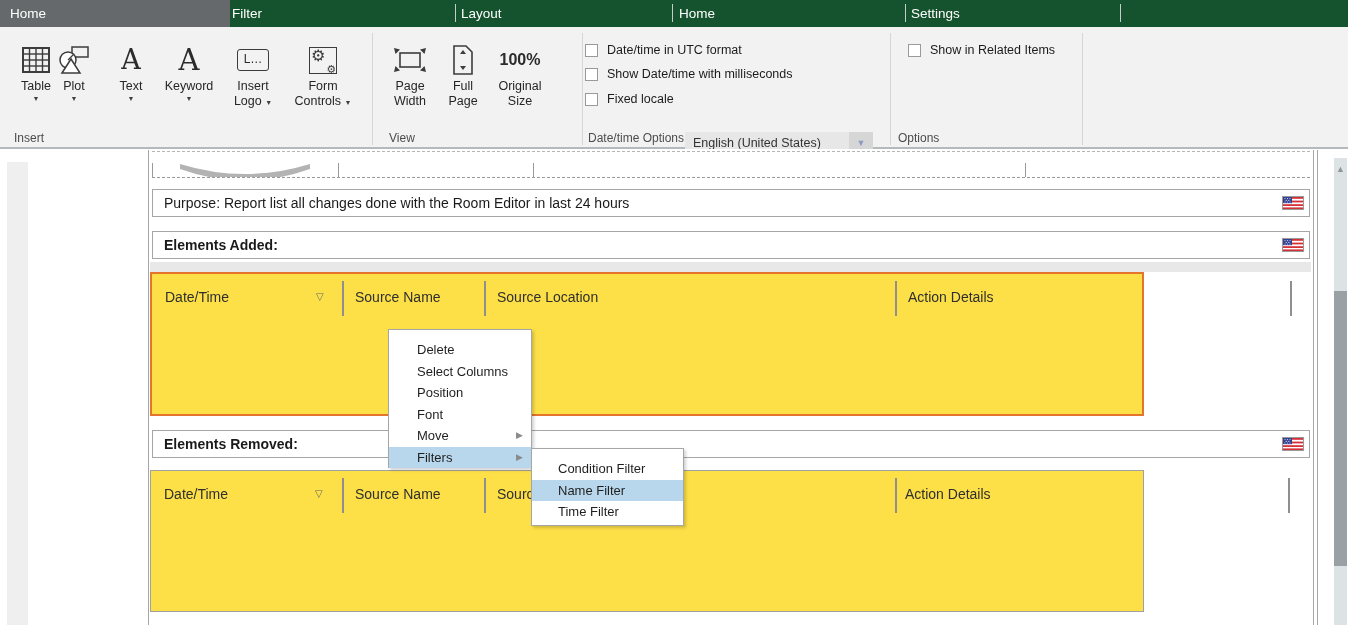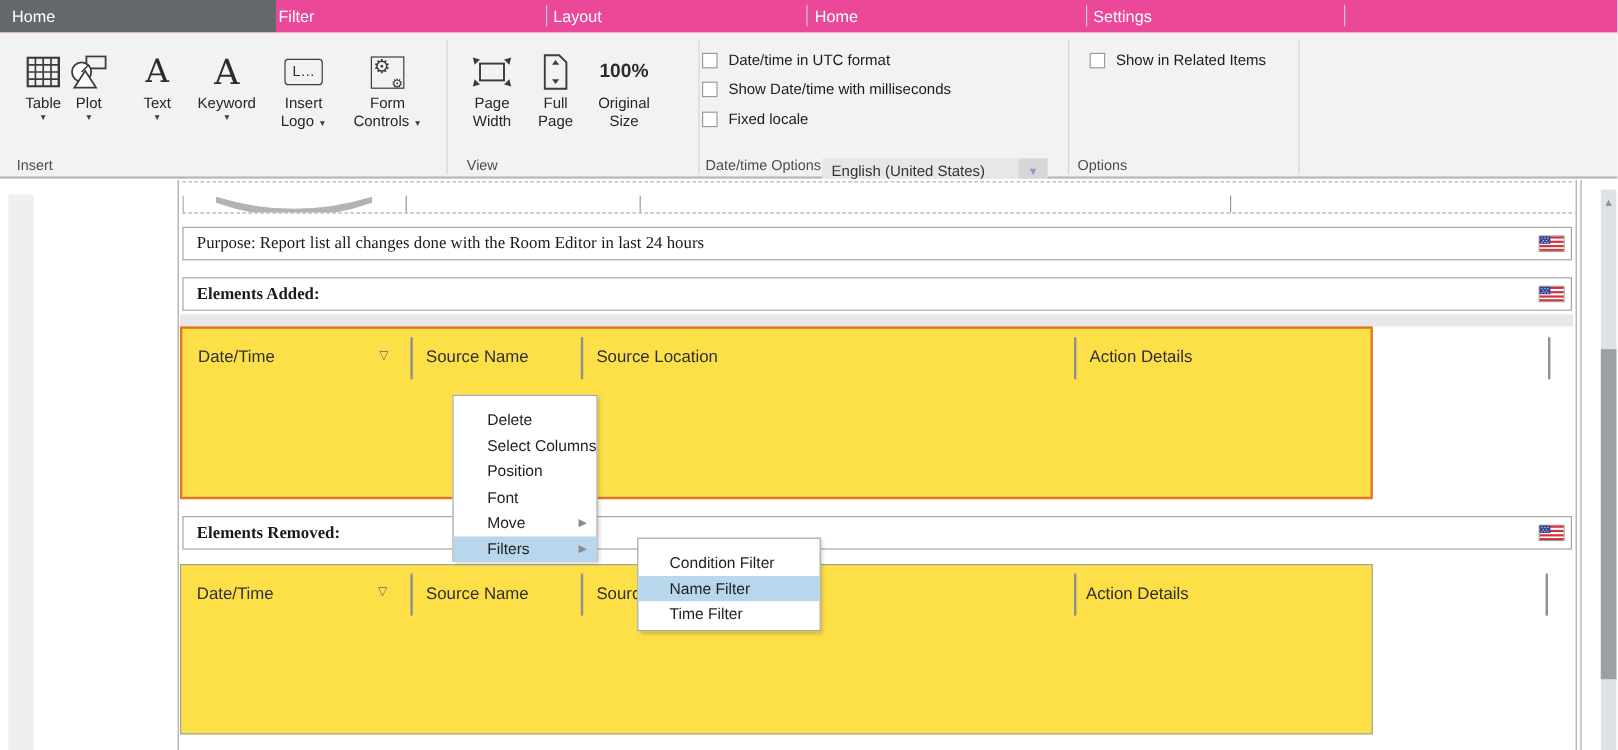--- a/index.html
+++ b/index.html
@@ -1,21 +1,21 @@
 <!DOCTYPE html>
 <html><head>
 <meta charset="utf-8">
 <style>
   * { margin:0; padding:0; box-sizing:border-box; }
   html,body { width:1348px; height:625px; overflow:hidden; background:#fff;
     font-family:"Liberation Sans","DejaVu Sans",sans-serif; }
   #root { position:relative; width:1348px; height:625px; }
 
   
-  .tabbar { position:absolute; left:0; top:0; width:1348px; height:28px; background:#ec4899; }
+  .tabbar { position:absolute; left:0; top:0; width:1348px; height:28px; background:#14532d; }
   .tab { position:absolute; top:0; height:27px; color:#fff; font-size:13.5px; line-height:27px; cursor:default; }
   .tab-home { left:0; width:230px; background:#66696b; padding-left:10px; }
   .tab-label { position:absolute; top:0; height:27px; line-height:27px; color:#fff; font-size:13.5px; }
   .tab-sep { position:absolute; top:4px; width:1px; height:18px; background:#c6cbcc; }
 
   
   .ribbon { position:absolute; left:0; top:27px; width:1348px; height:122px; background:#f2f2f2; border-bottom:2px solid #b4b9bb; }
   .group-sep { position:absolute; top:6px; width:1px; height:112px; background:#d6d6d6; }
   .group-label { position:absolute; top:104px; font-size:12px; color:#4c4c4c; }
   .rbtn { position:absolute; top:10px; height:95px; text-align:center; cursor:default; }
@@ -41,21 +41,21 @@
   .content { position:absolute; left:0; top:149px; width:1348px; height:476px; background:#fff; }
   .left-strip { position:absolute; left:7px; top:13px; width:21px; height:463px; background:#efefef; }
   .vline { position:absolute; width:1px; background:#a6a6a6; }
 
   .fragment { position:absolute; left:152px; top:2px; width:1158px; height:27px;
     border-top:1px dashed #b5b5b5; border-bottom:1px dashed #9a9a9a; overflow:hidden; }
   .frag-tick { position:absolute; top:11px; width:1px; height:16px; background:#9a9a9a; }
   .frag-left { position:absolute; left:0; top:11px; width:1px; height:16px; background:#9a9a9a; }
   .swoosh { position:absolute; left:28px; top:12px; }
 
-  .docbox { position:absolute; left:152px; width:1158px; height:28px; border:1px solid #a6a6a6; background:#fff;font-family:Liberation Serif, serif; }
+  .docbox { position:absolute; left:152px; width:1158px; height:28px; border:1px solid #a6a6a6; background:#fff; }
   .docbox .txt { position:absolute; left:11px; top:0; line-height:27px; font-size:14px; color:#1a1a1a; white-space:nowrap; }
   .docbox .txt.bold { font-weight:bold; }
   .flag { position:absolute; right:5px; top:6px; }
 
   .gray-strip { position:absolute; left:150px; top:113px; width:1161px; height:10px; background:#e8e8e8; }
 
   .dtable { position:absolute; left:150px; width:994px; background:#fde047; }
   .dtable.added { top:123px; height:144px; border:2px solid #e4752c; }
   .dtable.removed { top:321px; height:142px; border:1px solid #a0a0a0; }
   .th { position:absolute; top:15px; font-size:14px; color:#2f2f2f; white-space:nowrap; }
@@ -320,21 +320,21 @@
       <span class="sort-arrow" style="left:164px">▽</span>
       <div class="col-sep" style="left:191px"></div>
       <span class="th" style="left:204px">Source Name</span>
       <div class="col-sep" style="left:333px"></div>
       <span class="th" style="left:346px">Source Location</span>
       <div class="col-sep" style="left:744px"></div>
       <span class="th" style="left:754px">Action Details</span>
       <div class="col-sep" style="left:1137px"></div>
     </div>
 
-    <div class="menu" style="left:377px;top:180px;width:121px;height:139px">
+    <div class="menu" style="left:388px;top:180px;width:144px;height:139px">
       <div class="menu-item">Delete</div>
       <div class="menu-item">Select Columns</div>
       <div class="menu-item">Position</div>
       <div class="menu-item">Font</div>
       <div class="menu-item">
         <span>Move</span>
         <span class="sub-arrow">▶</span>
       </div>
       <div class="menu-item hl">
         <span>Filters</span>

